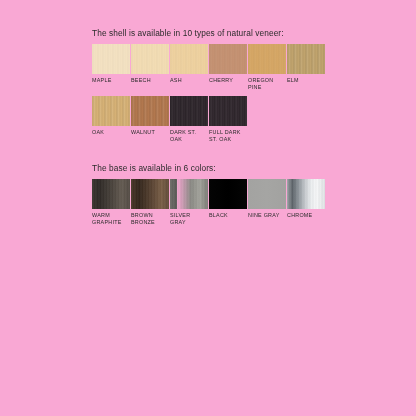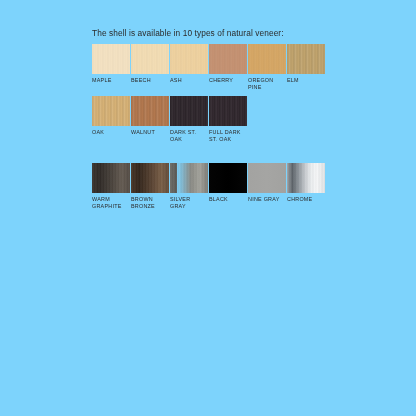--- a/index.html
+++ b/index.html
@@ -10,21 +10,21 @@
     width: 416px;
     height: 416px;
     background: #ffffff;
     font-family: "Liberation Sans", sans-serif;
     overflow: hidden;
   }
   #page {
     position: relative;
     width: 416px;
     height: 416px;
-    background: #7dd3fc;
+    background: #f9a8d4;
   }
 
   .section {
     position: absolute;
     left: 92px;
   }
   #shell-section { top: 28px; }
   #base-section  { top: 163px; }
 
   .section-title {
@@ -171,20 +171,21 @@
           <div class="swatch-cell">
             <div class="swatch-chip wood-dark wood" style="background: rgb(53, 43, 50);"></div>
             <div class="swatch-label">FULL DARK
 ST. OAK</div>
           </div>
         </div>
       </div>
   </section>
 
   <section class="section" id="base-section">
+    <h2 class="section-title">The base is available in 6 colors:</h2>
     <div id="base-rows">
         <div class="swatch-row">
           <div class="swatch-cell">
             <div class="swatch-chip metal" style="background: linear-gradient(90deg, rgb(59, 53, 48) 0%, rgb(46, 41, 38) 18%, rgb(74, 67, 60) 52%, rgb(100, 91, 82) 78%, rgb(83, 75, 68) 100%);"></div>
             <div class="swatch-label">WARM
 GRAPHITE</div>
           </div>
           <div class="swatch-cell">
             <div class="swatch-chip metal" style="background: linear-gradient(90deg, rgb(74, 56, 42) 0%, rgb(50, 37, 27) 20%, rgb(90, 68, 51) 55%, rgb(122, 95, 71) 80%, rgb(97, 75, 56) 100%);"></div>
             <div class="swatch-label">BROWN

